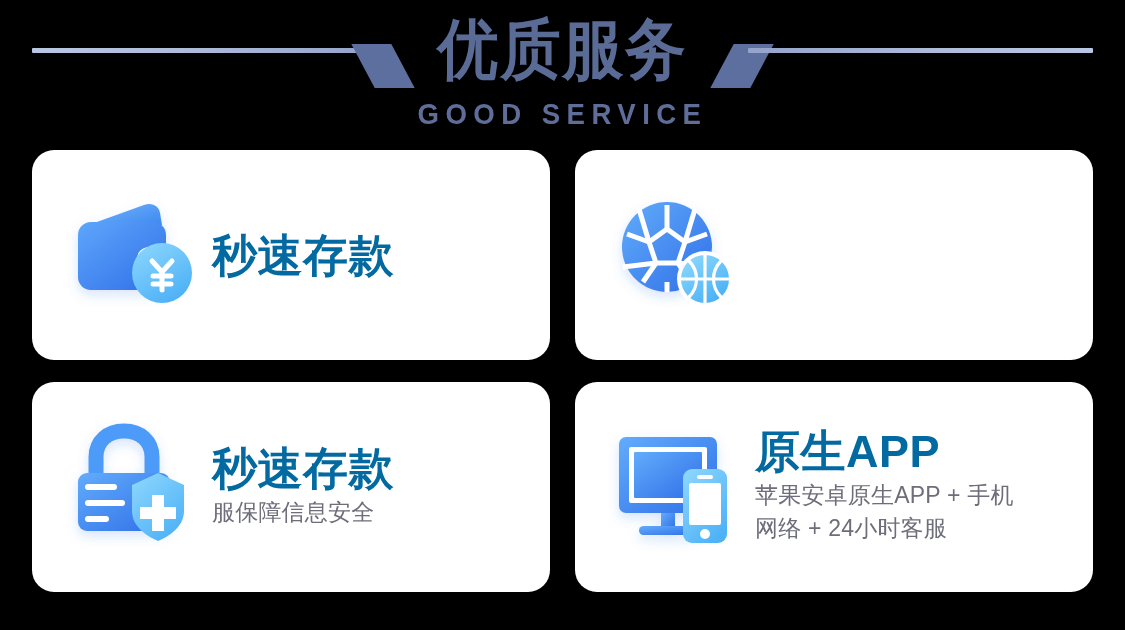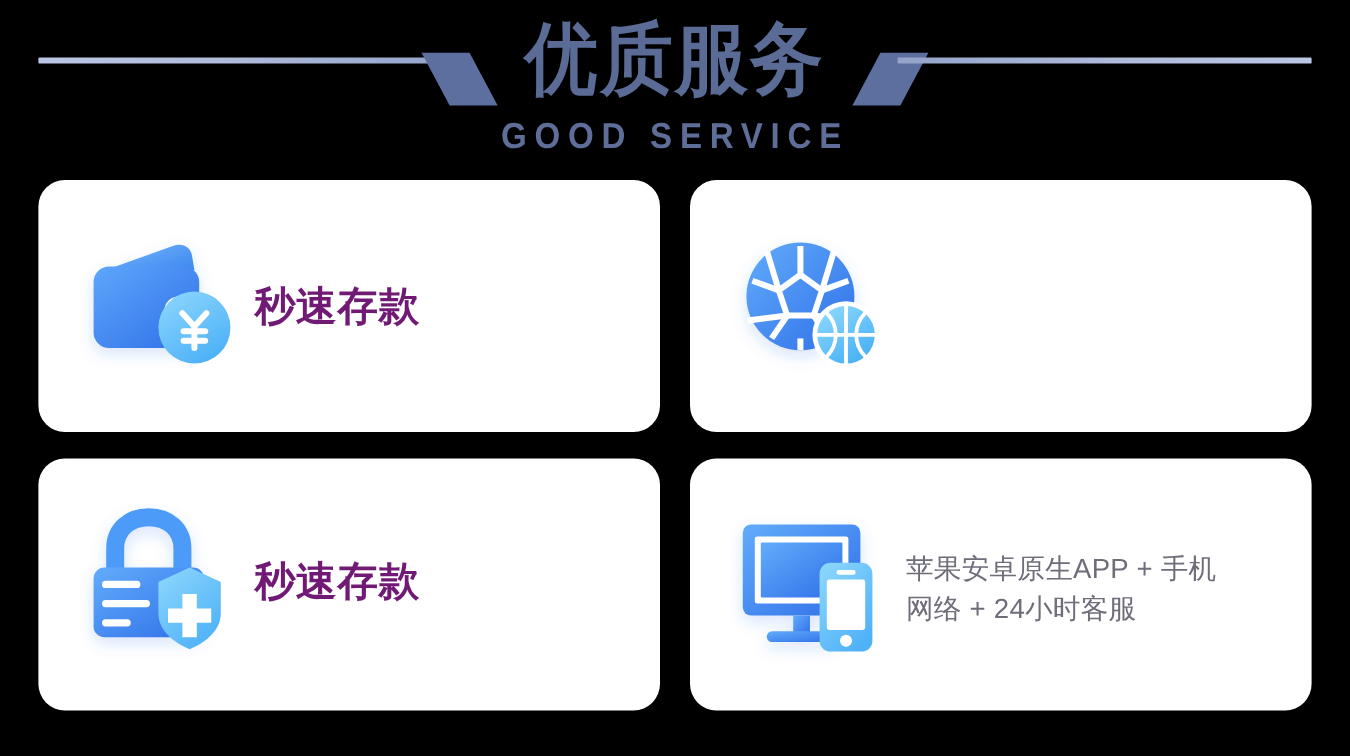--- a/index.html
+++ b/index.html
@@ -128,24 +128,24 @@
   }
 
   .card-text {
     display: flex;
     flex-direction: column;
     justify-content: center;
     padding-top: 2px;
   }
 
   .card-title {
-    font-size: 34px;
+    font-size: 45px;
     line-height: 42px;
     font-weight: 700;
-    color: #701a75;
+    color: #0369a1;
     letter-spacing: 0.5px;
     white-space: nowrap;
   }
 
   .card-sub {
     margin-top: 6px;
     font-size: 23px;
     line-height: 33px;
     font-weight: 400;
     color: #6e6e7b;
@@ -281,20 +281,21 @@
               <path d="M22 98 L40 98"></path>
             </g>
           </g>
           <path d="M92 52 L118 64 L118 90 C118 104 106 114 92 120 C78 114 66 104 66 90 L66 64 Z" fill="url(#lsh2)"></path>
           <path d="M86 74 L98 74 L98 86 L110 86 L110 98 L98 98 L98 110 L86 110 L86 98 L74 98 L74 86 L86 86 Z" fill="#ffffff"></path>
         </svg>
       </div>
       <div class="card-text">
         <div class="card-title">秒速存款</div>
         <div class="card-sub">
+          <span>服保障信息安全</span>
         </div>
       </div>
     </div>
 
     <div class="card">
       <div class="icon-wrap">
         <svg viewBox="0 0 132 132" xmlns="http://www.w3.org/2000/svg">
           <defs>
             <linearGradient id="mg" x1="0" y1="0" x2="1" y2="1">
               <stop offset="0" stop-color="#62acfb"></stop>
@@ -315,20 +316,21 @@
             <rect x="52" y="92" width="14" height="16" fill="url(#mg)"></rect>
             <rect x="30" y="105" width="58" height="9" rx="4.5" fill="url(#mg)"></rect>
           </g>
           <rect x="74" y="48" width="44" height="74" rx="9" fill="url(#pg)"></rect>
           <rect x="80" y="62" width="32" height="42" rx="2" fill="#ffffff"></rect>
           <rect x="88" y="54" width="16" height="4" rx="2" fill="#ffffff"></rect>
           <circle cx="96" cy="113" r="5" fill="#ffffff"></circle>
         </svg>
       </div>
       <div class="card-text">
+        <div class="card-title">原生APP</div>
         <div class="card-sub">
           <span>苹果安卓原生APP + 手机</span>
           <span>网络 + 24小时客服</span>
         </div>
       </div>
     </div>
 
   </div>
 </div>
 

